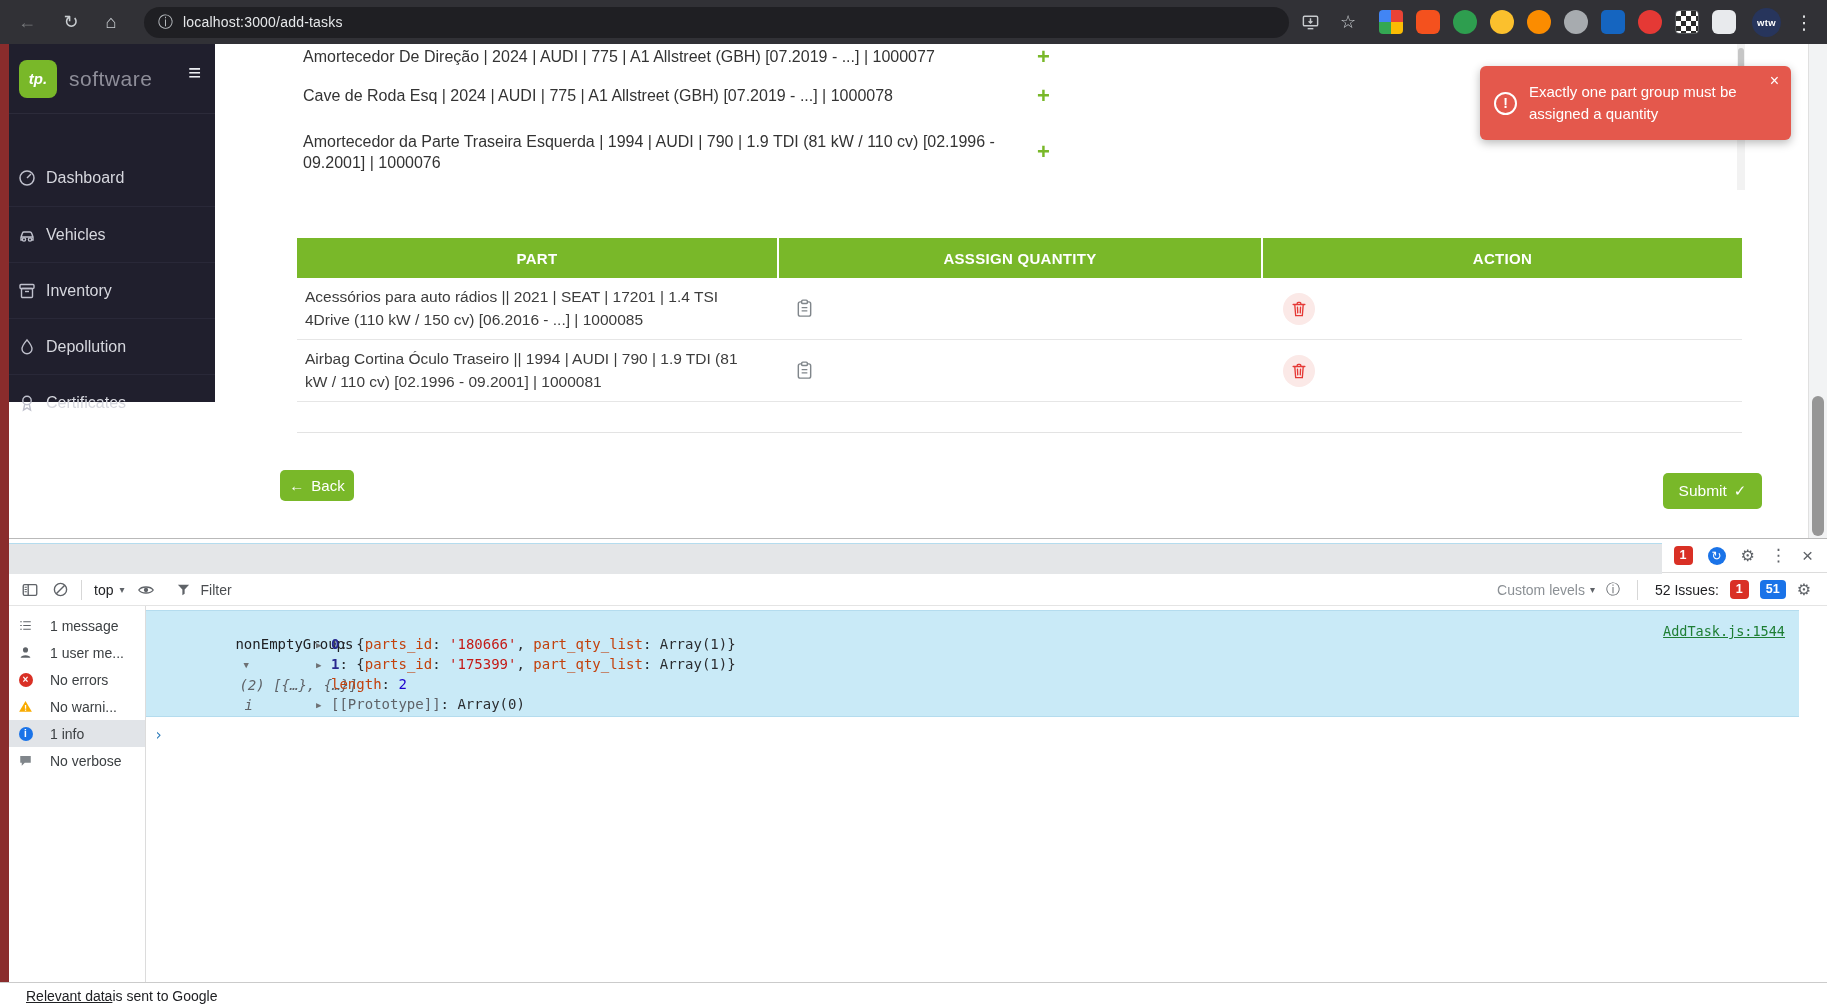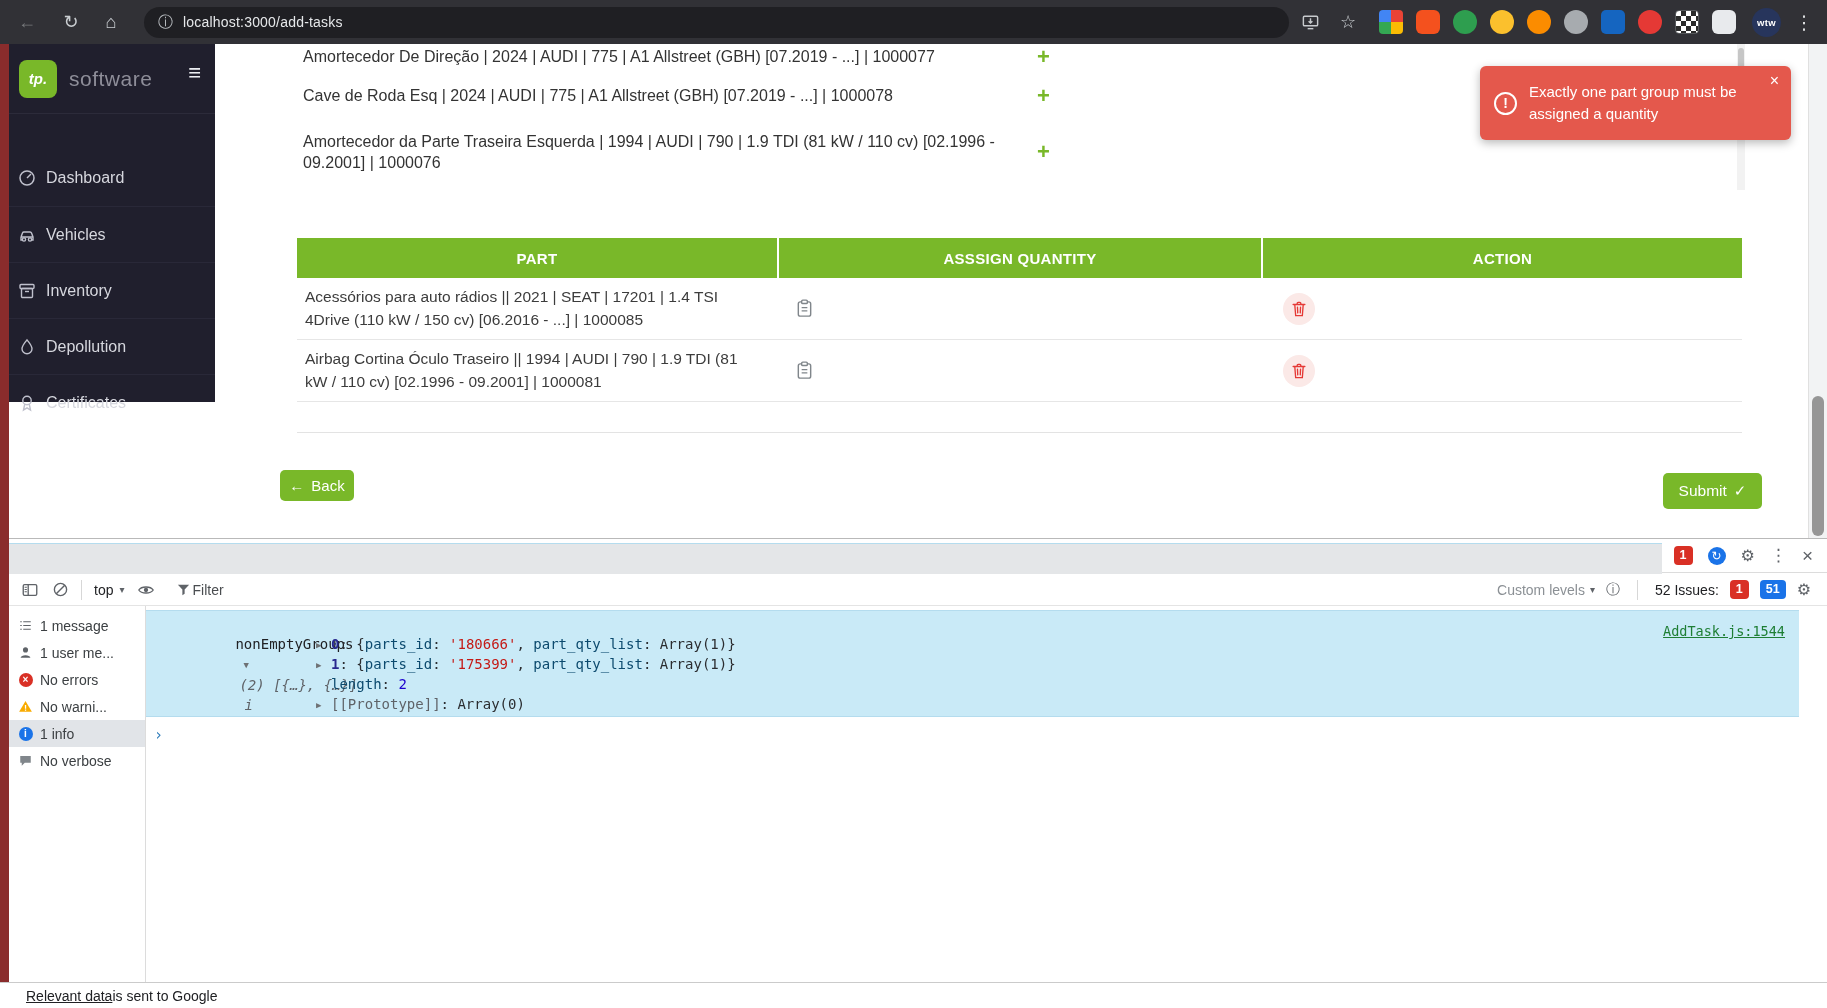--- a/index.html
+++ b/index.html
@@ -91,48 +91,48 @@
   .badge-red{background:#d93025;color:#fff;border-radius:4px;font-size:12.5px;font-weight:bold;padding:2px 6px;line-height:1.2}
   .badge-blue{background:#1a73e8;color:#fff;border-radius:4px;font-size:12.5px;font-weight:bold;padding:2px 6px;line-height:1.2}
   .sync-ic{width:18px;height:18px;border-radius:50%;background:#1a73e8;color:#fff;font-size:12px;display:flex;align-items:center;justify-content:center}
   .gear-ic{font-size:16px;color:#5f6368;cursor:pointer}
   .kebab-ic{font-size:17px;color:#5f6368;cursor:pointer}
   .close-ic{font-size:19px;color:#5f6368;cursor:pointer}
 
   .dt-toolbar{position:absolute;left:9px;top:574px;width:1818px;height:32px;background:#fff;border-bottom:1px solid #e4e4e4;display:flex;align-items:center;font-size:14px;color:#202124;padding:0 6px}
   .ctx-pill{display:flex;align-items:center;gap:6px;margin:0 6px;cursor:pointer}
   .ctx-caret{font-size:10px;color:#5f6368}
-  .filter-wrap{display:flex;align-items:flex-start;gap:0;flex:1 1 auto;margin-left:14px}
+  .filter-wrap{display:flex;align-items:flex-start;gap:8px;flex:1 1 auto;margin-left:14px}
   .filter-input{border:none;outline:none;font-size:14px;color:#202124;flex:1 1 auto;font-family:inherit;background:transparent}
   .filter-input::placeholder{color:#4a4d50}
   .custom-levels{color:#8b9095;display:flex;align-items:center;gap:5px;white-space:nowrap;cursor:default}
   .dt-toolbar .right{margin-left:auto;display:flex;align-items:center;gap:11px;padding-right:10px}
   .issues-label{white-space:nowrap}
   .info-mini{color:#5f6368;font-size:14px}
 
   .dt-side{position:absolute;left:9px;top:606px;width:137px;height:376px;background:#fff;border-right:1px solid #dcdcdc;padding-top:6px;overflow:hidden}
-  .dts-item{height:27px;display:flex;align-items:center;gap:7px;padding-left:9px;font-size:14px;color:#3c4043;white-space:nowrap;cursor:pointer}
+  .dts-item{height:27px;display:flex;align-items:center;gap:17px;padding-left:9px;font-size:14px;color:#3c4043;white-space:nowrap;cursor:pointer}
   .dts-item.sel{background:#e1e4e8}
   .mini-ic{width:15px;height:15px;flex:0 0 auto;display:flex;align-items:center;justify-content:center}
   .circle-ic{width:14px;height:14px;border-radius:50%;color:#fff;font-size:10px;font-weight:bold;display:flex;align-items:center;justify-content:center}
   .circle-red{background:#d93025}.circle-blue{background:#1a73e8}
 
   .dt-console{position:absolute;left:146px;top:606px;width:1681px;height:376px;background:#fff;font-family:"DejaVu Sans Mono",monospace;font-size:14px;color:#202124}
   .hl{position:absolute;left:0;top:4px;width:1653px;height:107px;background:#c9eaf7;border-top:1px solid #b4dcee;border-bottom:1px solid #b4dcee;padding-top:3px}
   .cl{height:20px;line-height:20px;white-space:pre;position:relative}
   .cl.head{padding-left:22px}
   .cl.ind{padding-left:170px}
   .cl.len{padding-left:185px}
   .caret{display:inline-block;font-size:9px;color:#6e7174;width:15px;cursor:pointer;vertical-align:1px}
   .var{color:#202124}
   .preview{font-style:italic;color:#5f6368;margin-left:4px}
   .imark{font-style:italic;color:#5f6368;margin-left:9px}
   .srclink{position:absolute;right:14px;top:7px;color:#1e7e34;text-decoration:underline;cursor:pointer;font-size:13.5px}
   .idx{font-weight:bold;color:#28288f}
-  .key{color:#0c4a6e}
+  .key{color:#c2410c}
   .str{color:#c41a16}
   .num{color:#1c00cf}
   .plain{color:#2b2d30}
   .proto-key{color:#5f6368}
   .prompt-row{position:absolute;left:8px;top:120px;color:#2a7ab9;font-size:15px;cursor:text}
 
   .dt-status{position:absolute;left:0;top:982px;width:1827px;height:27px;background:#fff;border-top:1px solid #cbcbcb;display:flex;align-items:center;padding-left:26px;font-size:14px;color:#202124}
   .dt-status .lnk{text-decoration:underline;cursor:pointer}
 
   svg{display:block}

